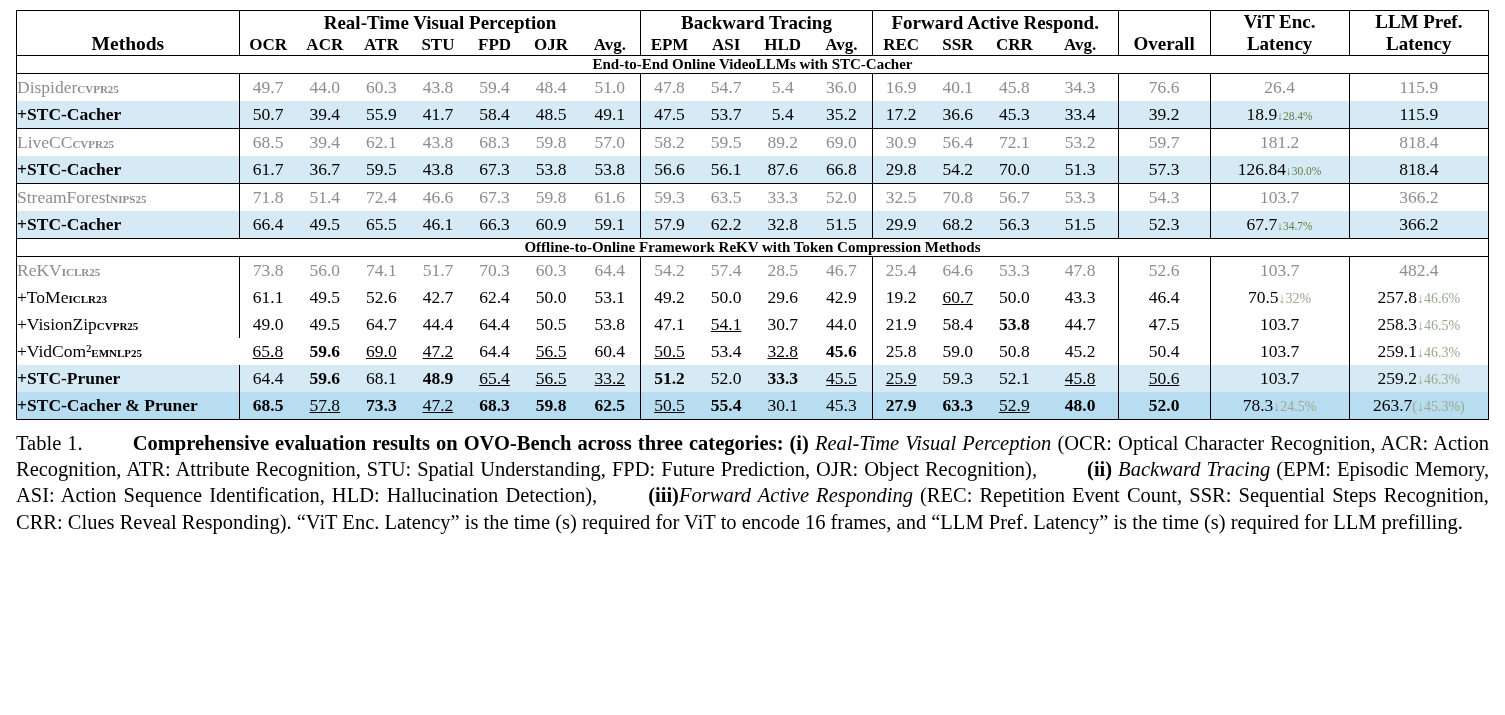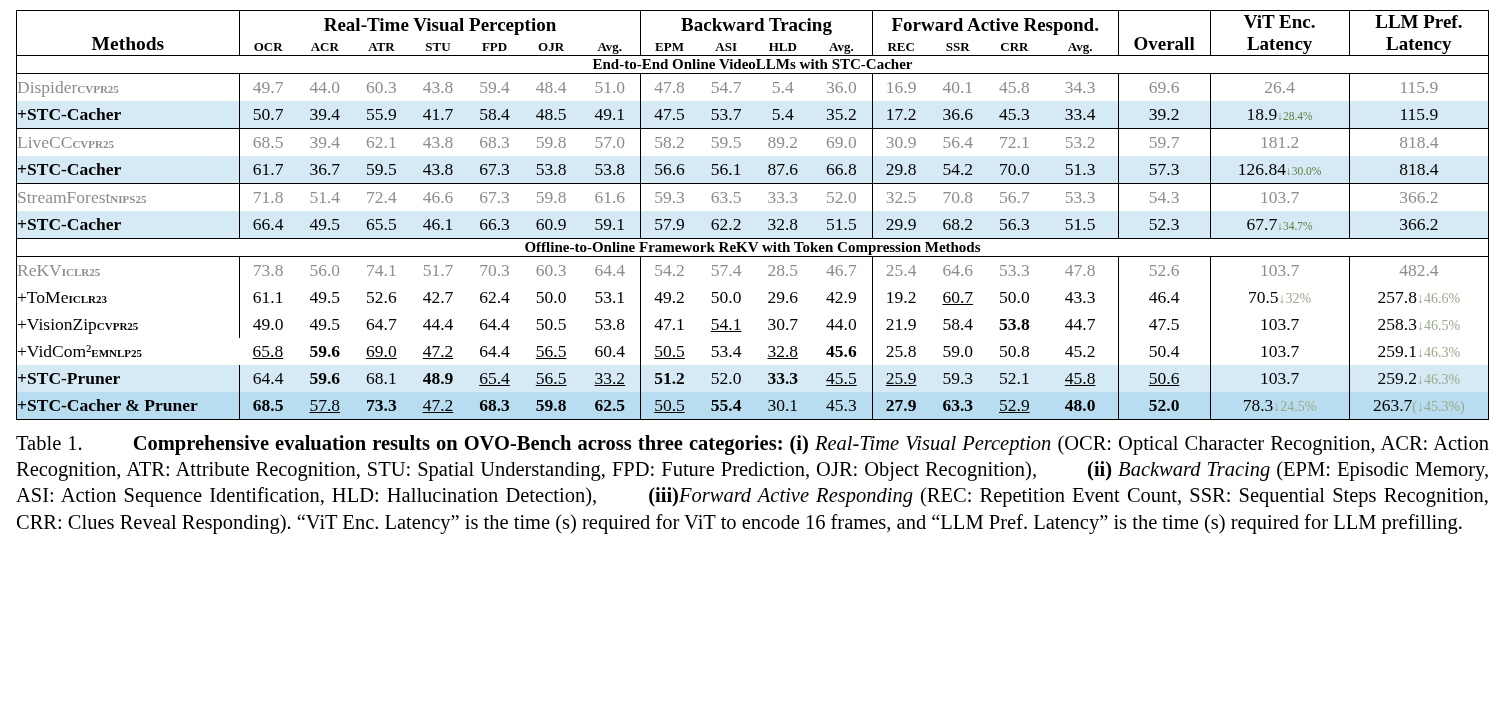--- a/index.html
+++ b/index.html
@@ -3,21 +3,21 @@
 <meta charset="utf-8">
 <style>
   html,body{margin:0;padding:0;background:#ffffff;}
   body{width:1505px;height:715px;font-family:"Liberation Serif", serif;color:#000;}
   .wrap{padding:10px 16px 0 16px;box-sizing:border-box;width:1505px;}
   table.main{border-collapse:collapse;width:1473px;font-size:17.5px;}
   table.main td,table.main th{padding:0;}
   .rule-top td{border-top:1.6px solid #000;}
   .hdr td{vertical-align:bottom;font-weight:bold;text-align:center;}
   .grp{font-size:19px;font-weight:bold;padding-bottom:1px;}
-  .sub{font-size:13px;font-weight:bold;}
+  .sub{font-size:17px;font-weight:bold;}
   .methods-cell{font-size:19.5px;font-weight:bold;text-align:left;padding-left:10px;margin-left:44px;}
   .vsep{border-left:1.1px solid #000;}
   .brd-l{border-left:1.6px solid #000;}
   .brd-r{border-right:1.6px solid #000;}
   .thin-top{border-top:1.0px solid #000;}
   .thick-top{border-top:1.6px solid #000;}
   .banner td{text-align:center;font-weight:bold;font-size:15px;padding:4px 0 4px 0;}
   td.num{text-align:center;width:48px;}
   td.numw{text-align:center;width:58px;}
   td.lat{text-align:center;width:108px;}
@@ -109,21 +109,21 @@
         <td class="num gray">48.4</td>
         <td class="num gray">51.0</td>
         <td class="num gray vsep">47.8</td>
         <td class="num gray">54.7</td>
         <td class="num gray">5.4</td>
         <td class="num gray">36.0</td>
         <td class="num gray vsep">16.9</td>
         <td class="num gray">40.1</td>
         <td class="num gray">45.8</td>
         <td class="num gray">34.3</td>
-        <td class="numw gray vsep">69.6</td>
+        <td class="numw gray vsep">76.6</td>
         <td class="lat gray vsep"><span>26.4</span></td>
         <td class="lat gray vsep brd-r">115.9</td>
       </tr>
 
       <tr class="row hl">
         <td class="mth b brd-l"><span>+STC-Cacher</span></td>
         <td class="num vsep">50.7</td>
         <td class="num">39.4</td>
         <td class="num">55.9</td>
         <td class="num">41.7</td>

